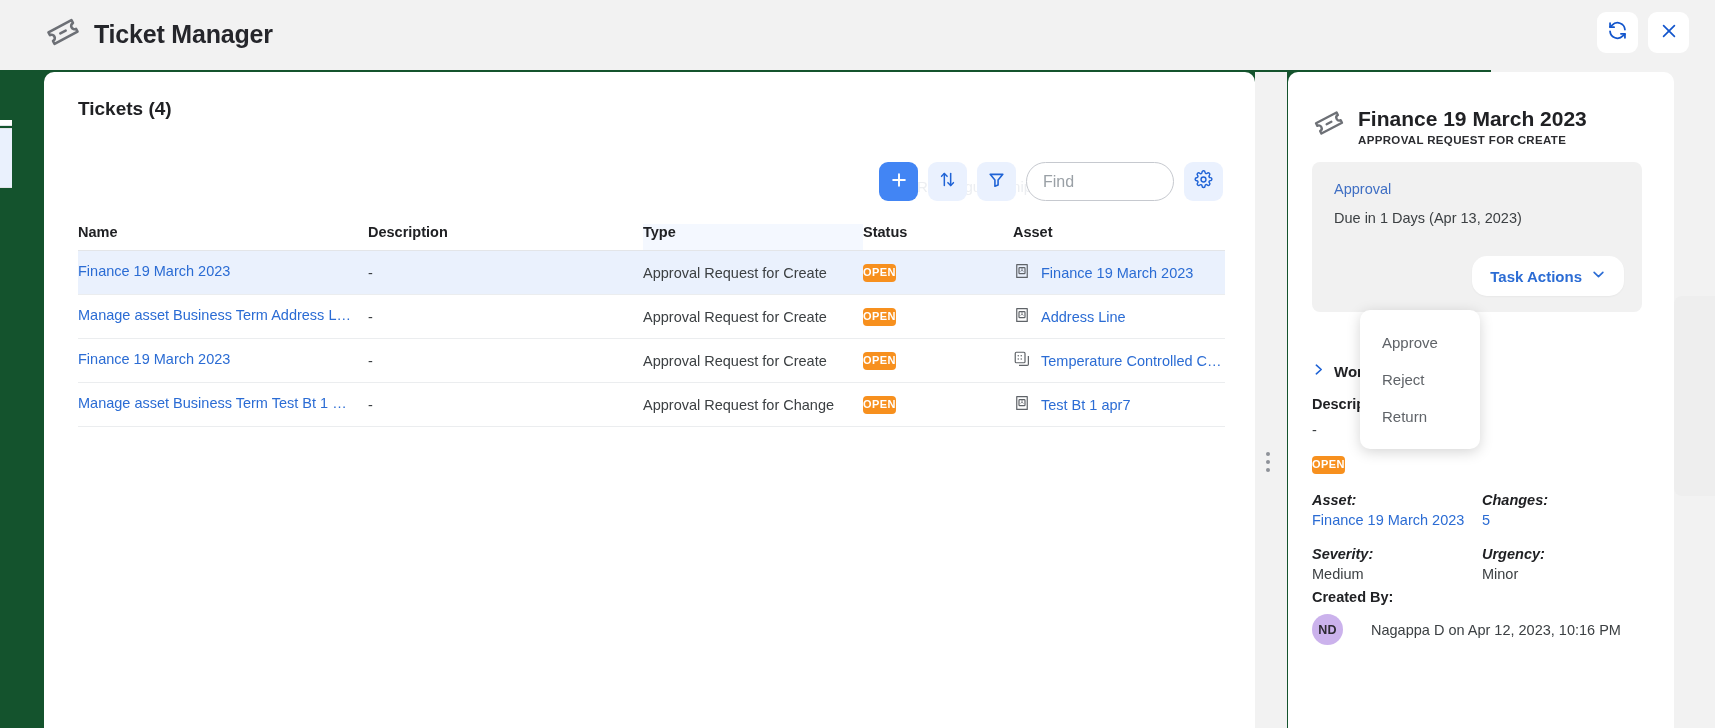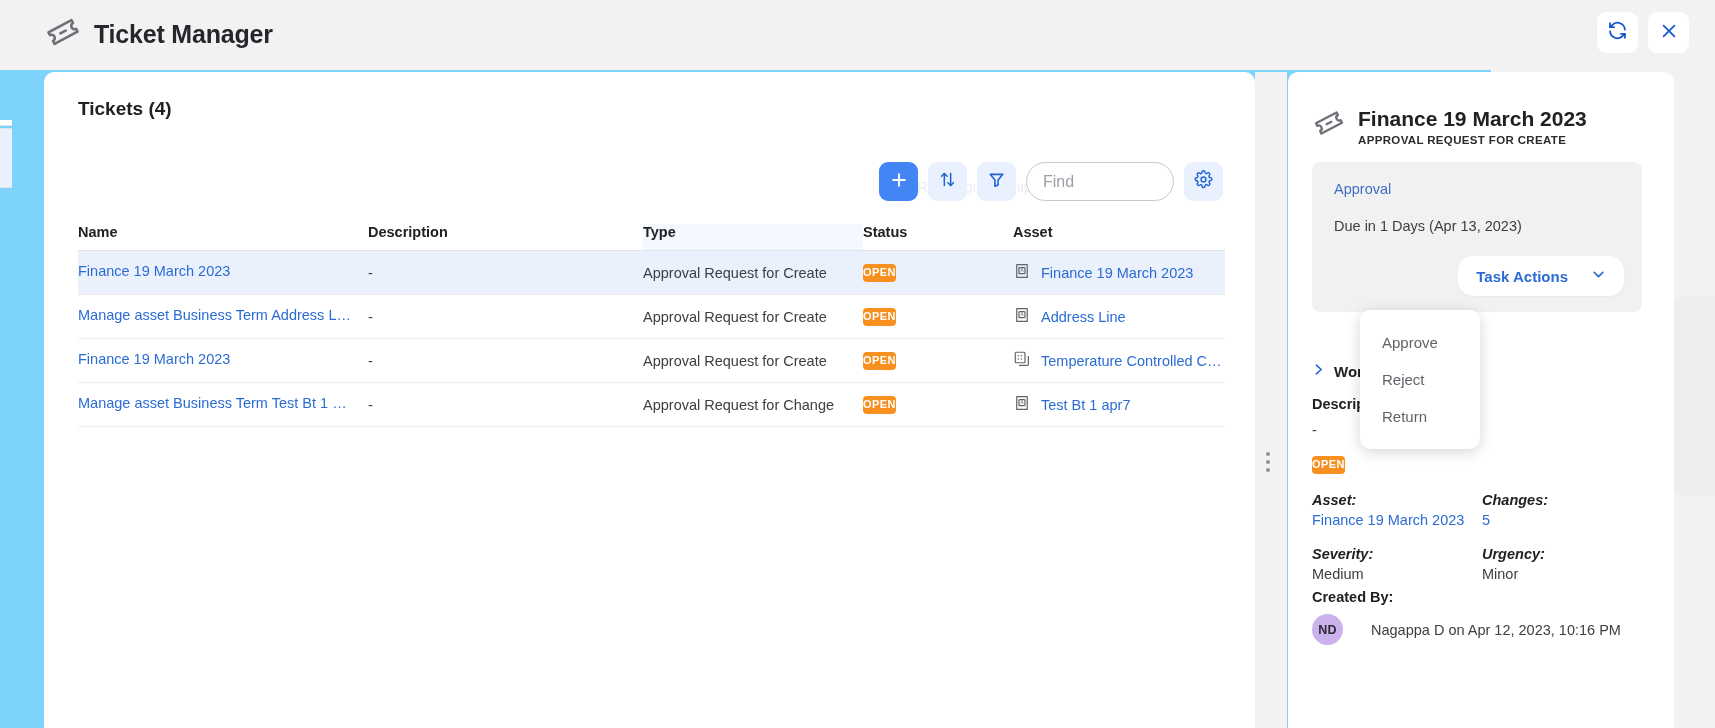--- a/index.html
+++ b/index.html
@@ -10,21 +10,21 @@
     overflow: hidden;
     background: #f2f2f2;
     font-family: "Liberation Sans", sans-serif;
     -webkit-font-smoothing: antialiased;
   }
 
   #app {
     position: relative;
     width: 1491px;
     height: 728px;
-    background: #7dd3fc;
+    background: #14532d;
   }
 
   
   .left-peek {
     position: absolute;
     left: 0; top: 128px;
     width: 12px; height: 60px;
     background: #eaf1fd;
     border-top: 1px solid #e2e4e8;
     border-bottom: 1px solid #e2e4e8;
@@ -255,31 +255,31 @@
     border-radius: 8px;
   }
   .approval-label {
     position: absolute;
     left: 22px; top: 19px;
     font-size: 14.5px;
     color: #3f6fc4;
   }
   .approval-due {
     position: absolute;
-    left: 22px; top: 56px;
+    left: 22px; top: 48px;
     font-size: 14.5px;
     color: #3c4043;
   }
   .task-actions-btn {
     position: absolute;
     right: 18px; bottom: 16px;
     background: #ffffff;
     border-radius: 15px;
     padding: 11px 18px;
-    display: flex; align-items: center; gap: 23px;
+    display: flex; align-items: center; gap: 9px;
     cursor: pointer;
     box-shadow: 0 1px 2px rgba(0,0,0,.04);
     border: none;
     font-family: "Liberation Sans", sans-serif;
   }
   .task-actions-label {
     font-size: 15px; font-weight: bold; color: #2b6cd4;
   }
 
   

